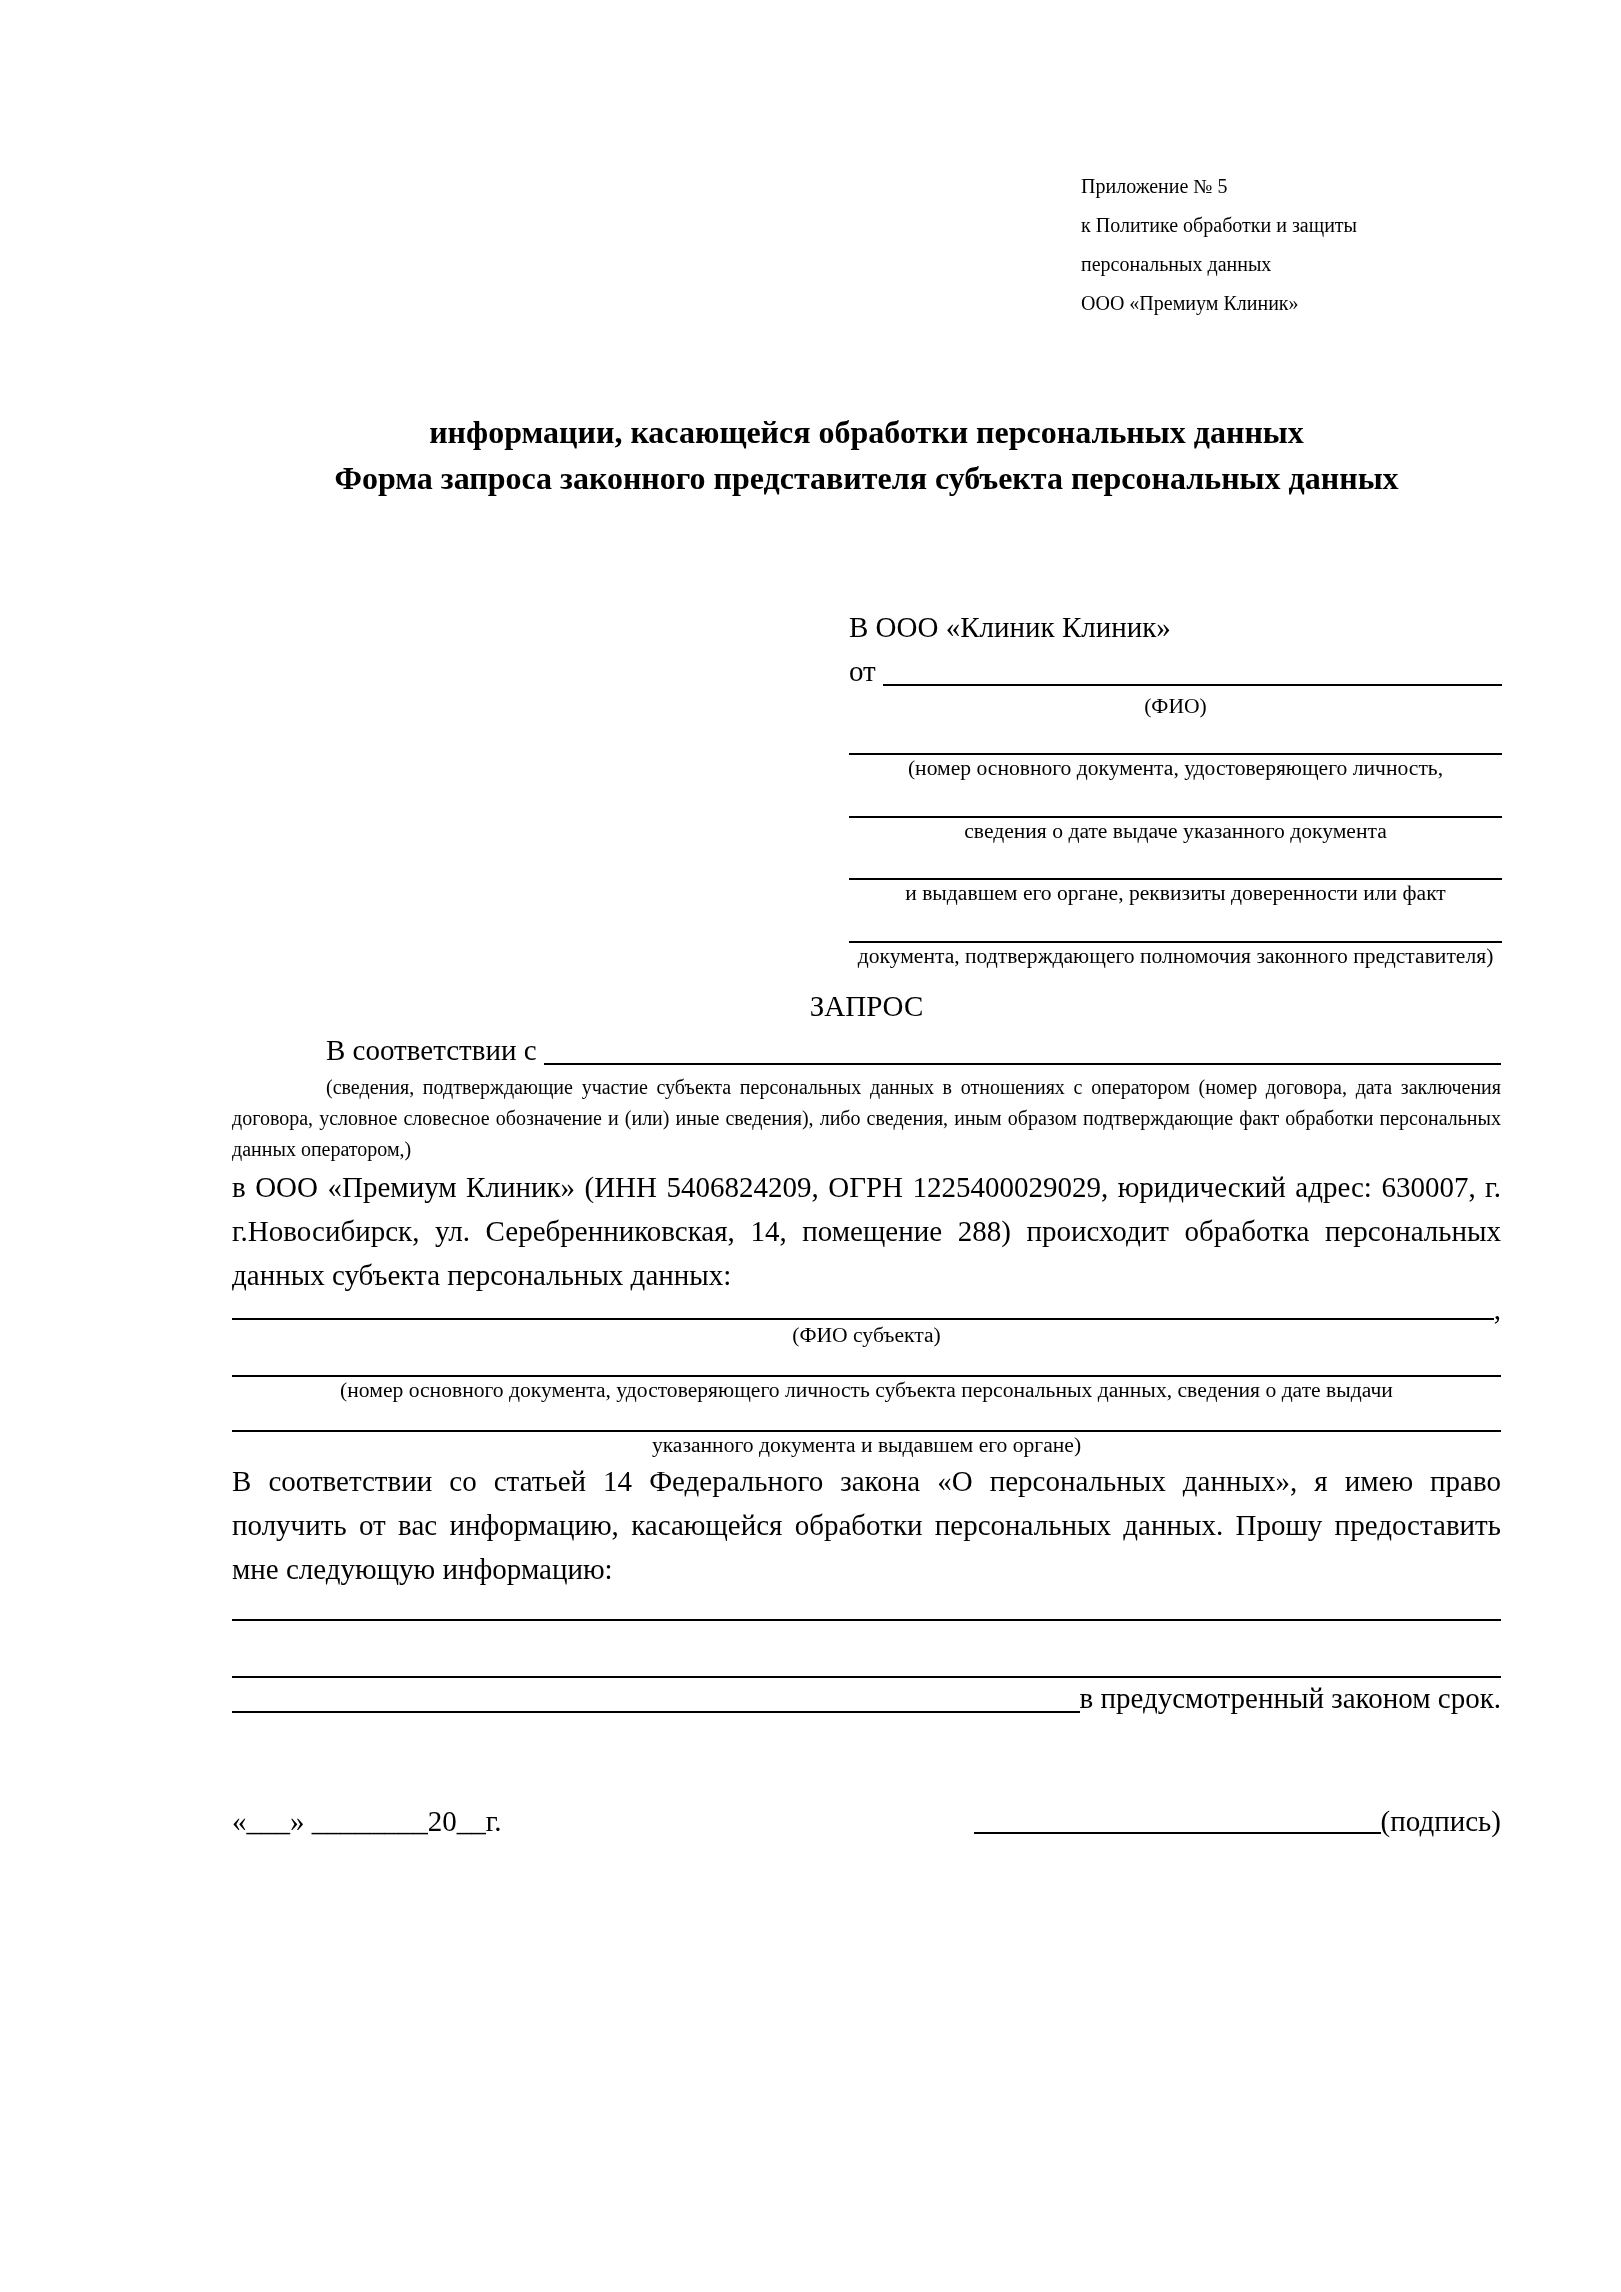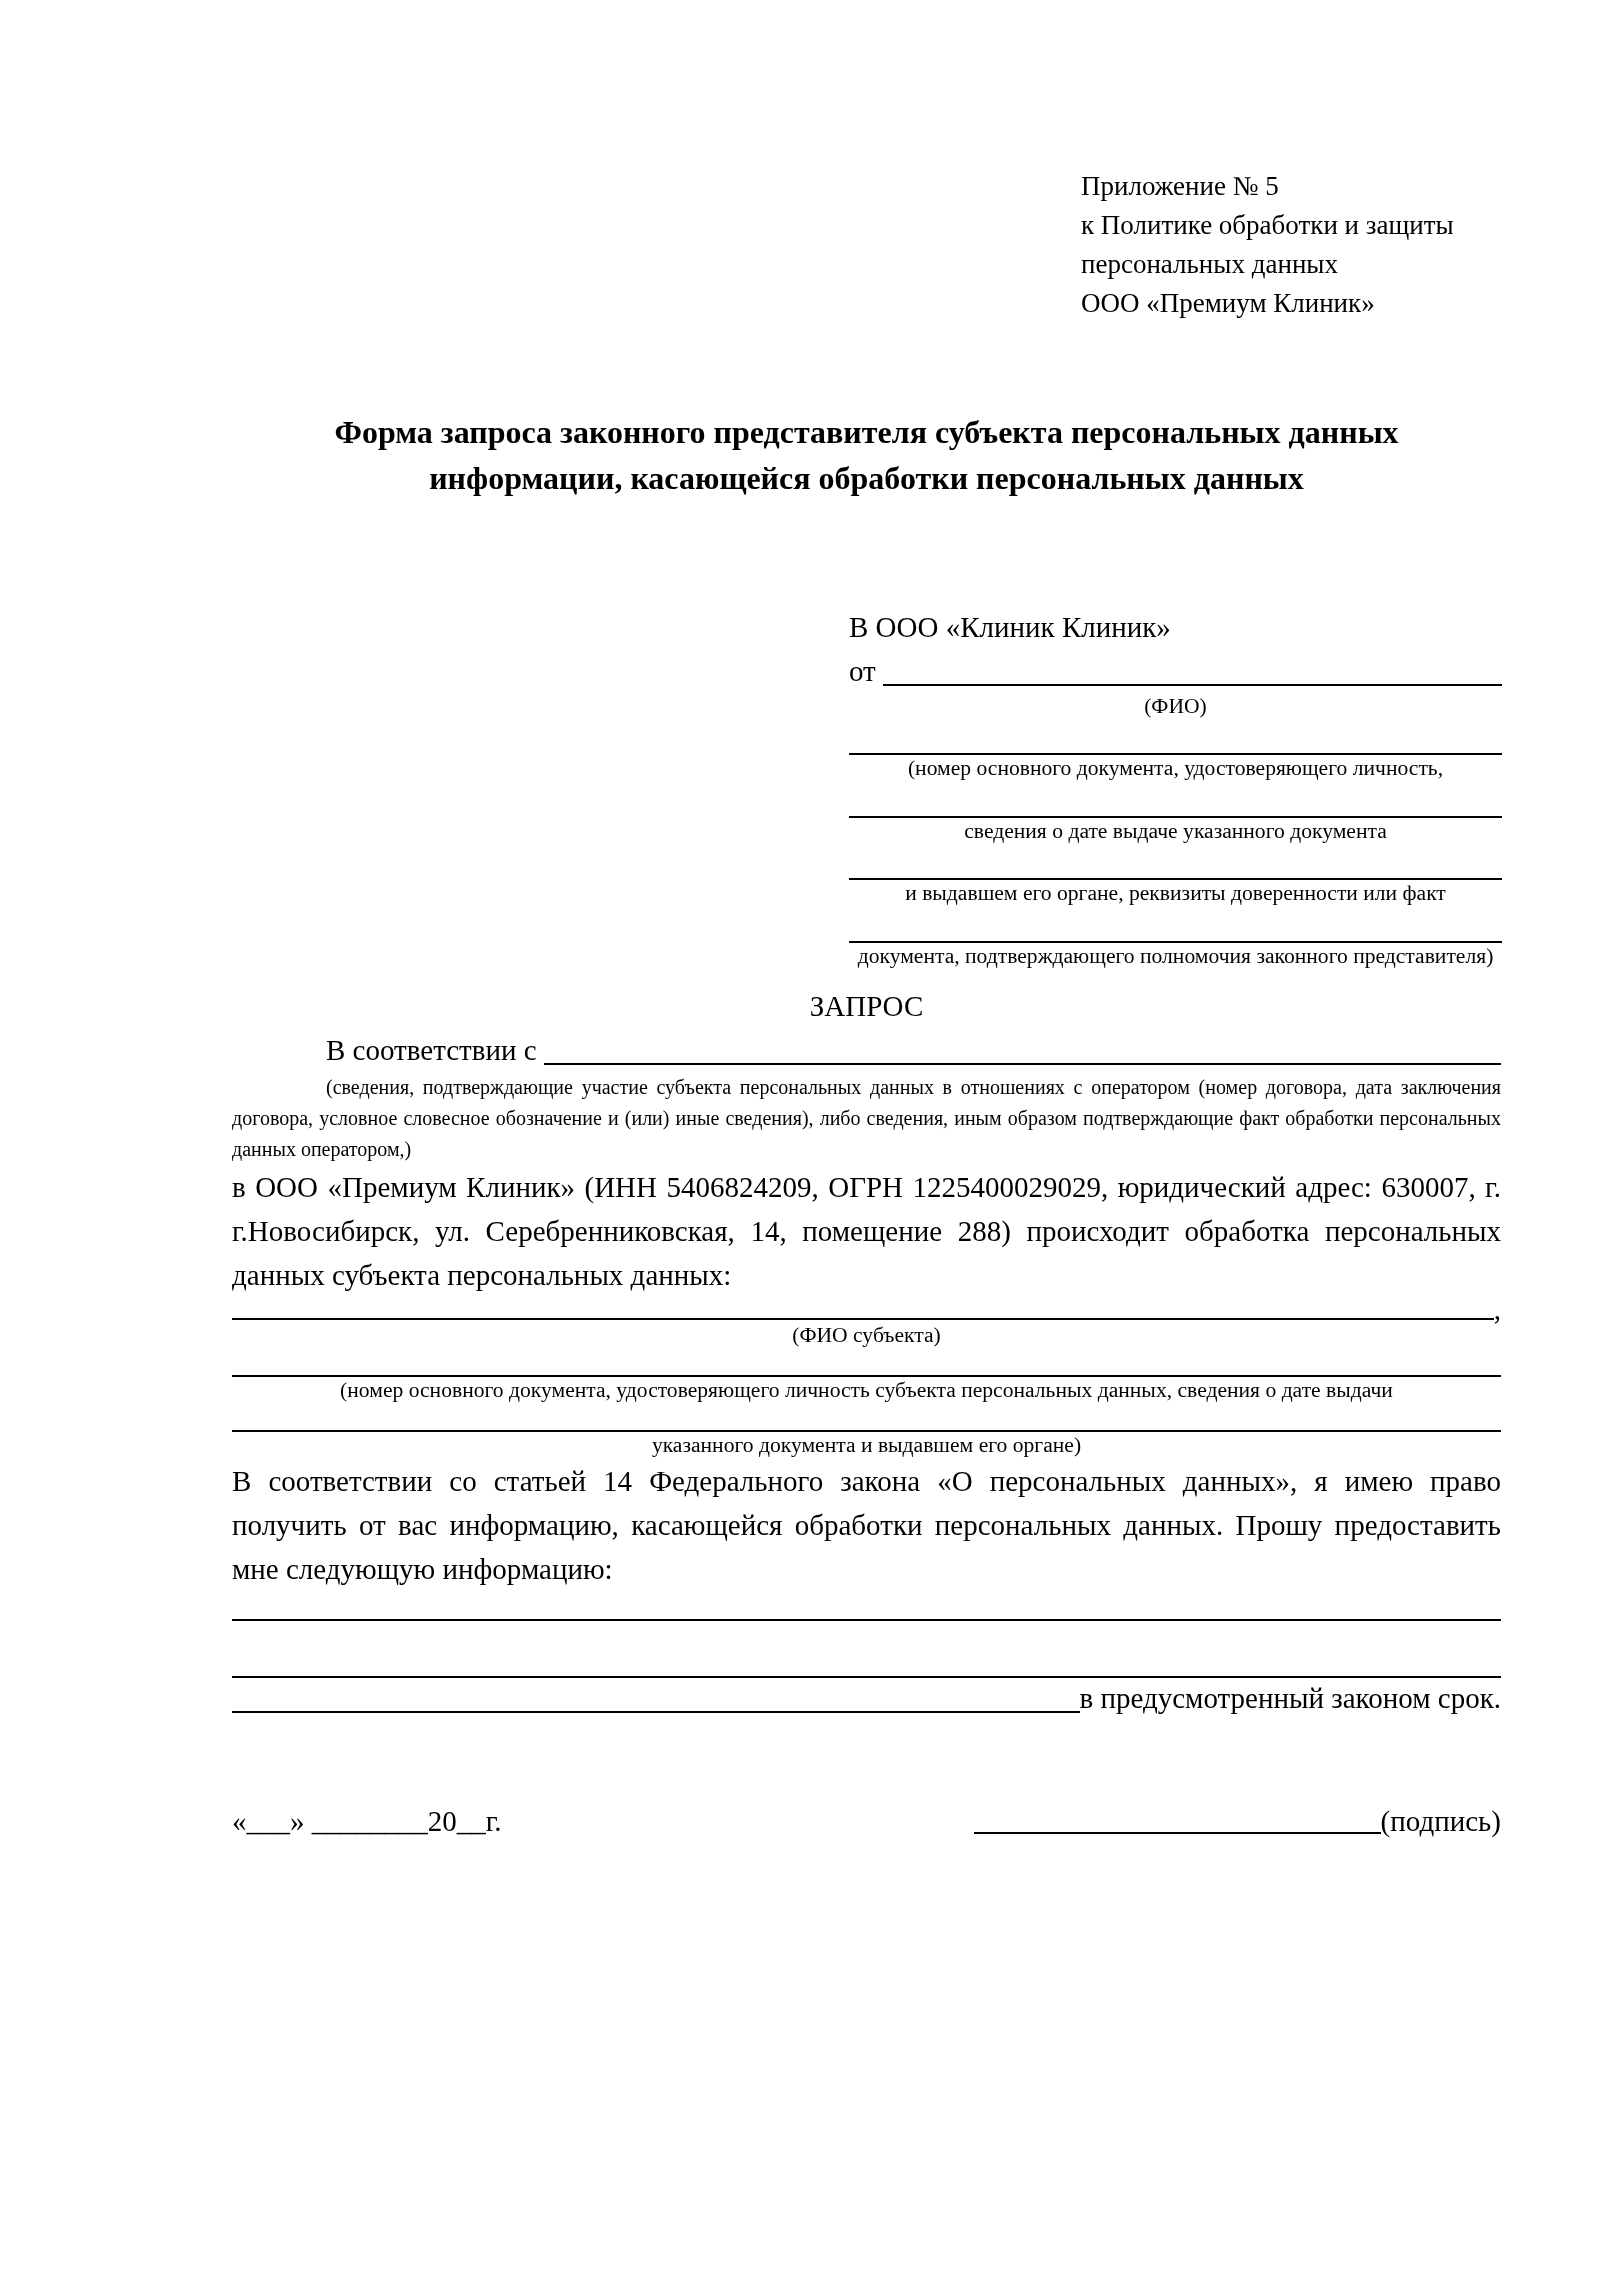--- a/index.html
+++ b/index.html
@@ -11,21 +11,21 @@
     margin: 0 auto;
     background: #ffffff;
     color: #000000;
     font-family: "Liberation Serif", "DejaVu Serif", serif;
     font-size: 29px;
     line-height: 44px;
     padding: 167px 120px 0 232px;
     overflow: hidden;
   }
   
-  .appendix { margin-left: 849px; font-size: 27px; line-height: 39px; }
+  .appendix { margin-left: 849px; font-size: 20px; line-height: 39px; }
   
   .doc-title { margin-top: 86px; text-align: center; font-weight: bold; font-size: 32px; line-height: 46px; }
   
   .addressee { margin-left: 617px; width: 653px; margin-top: 104px; }
   .addr-org { line-height: 44px; }
   
   .write-row { display: flex; line-height: 44px; }
   .write-row .label { white-space: pre; }
   .fill { flex: 1; position: relative; }
   .fill::after { content: ""; position: absolute; left: 0; right: 0; bottom: 6.9px; border-bottom: 2.9px solid #000; }
@@ -66,22 +66,22 @@
 <div class="page">
 
   <div class="appendix">
     <div>Приложение № 5</div>
     <div>к Политике обработки и защиты</div>
     <div>персональных данных</div>
     <div>ООО «Премиум Клиник»</div>
   </div>
 
   <div class="doc-title">
+    <div>информации, касающейся обработки персональных данных</div>
     <div>Форма запроса законного представителя субъекта персональных данных</div>
-    <div>информации, касающейся обработки персональных данных</div>
   </div>
 
   <div class="addressee">
     <div class="addr-org">В ООО «Клиник Клиник»</div>
     <div class="write-row">
       <span class="label">от </span>
       <span class="fill"></span>
     </div>
     <div class="cap">(ФИО)</div>
 

